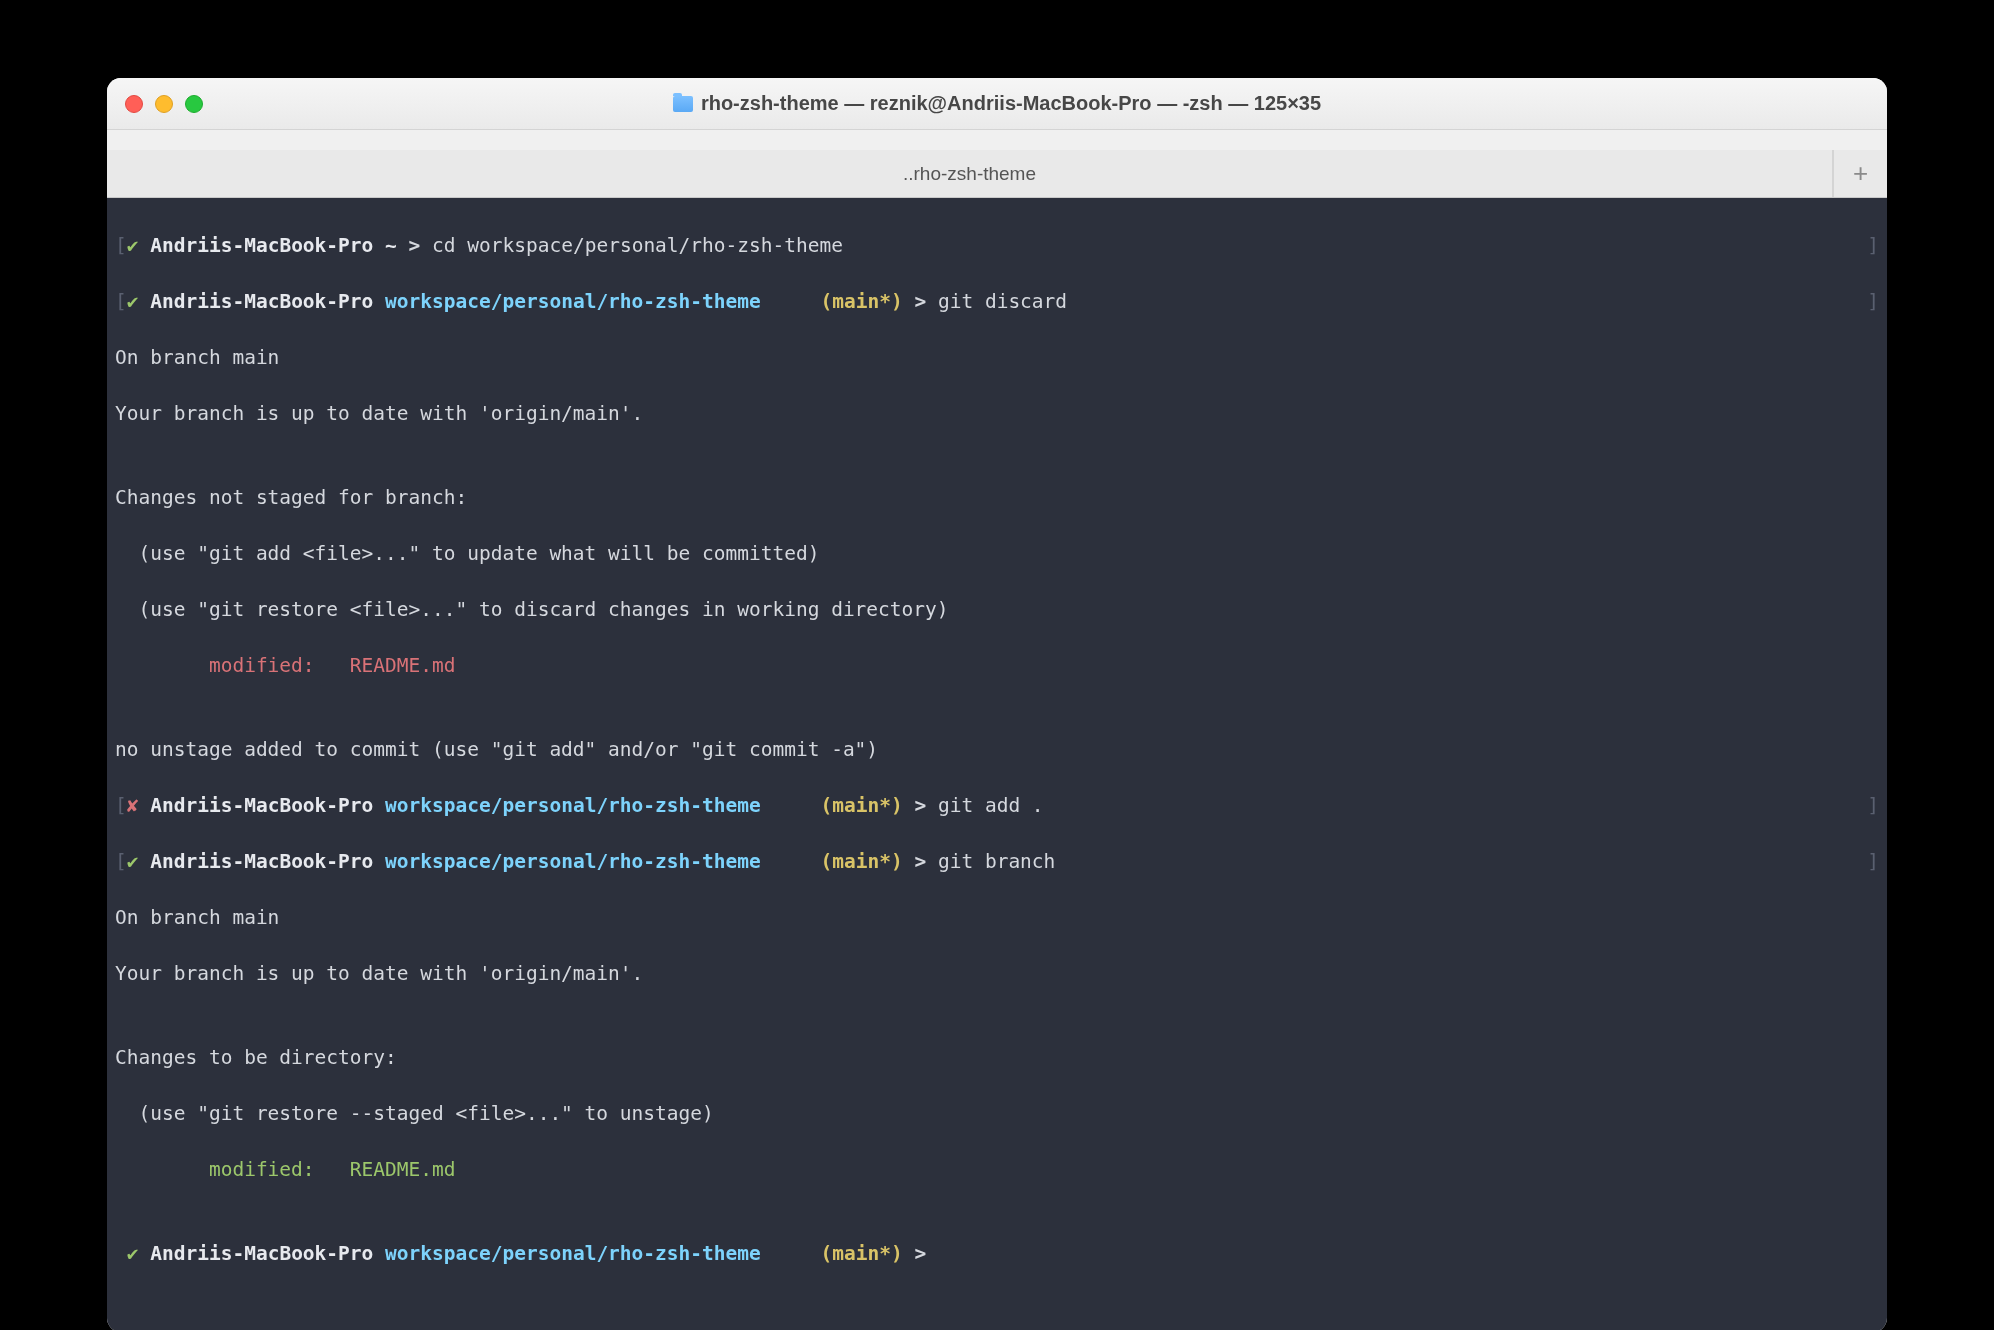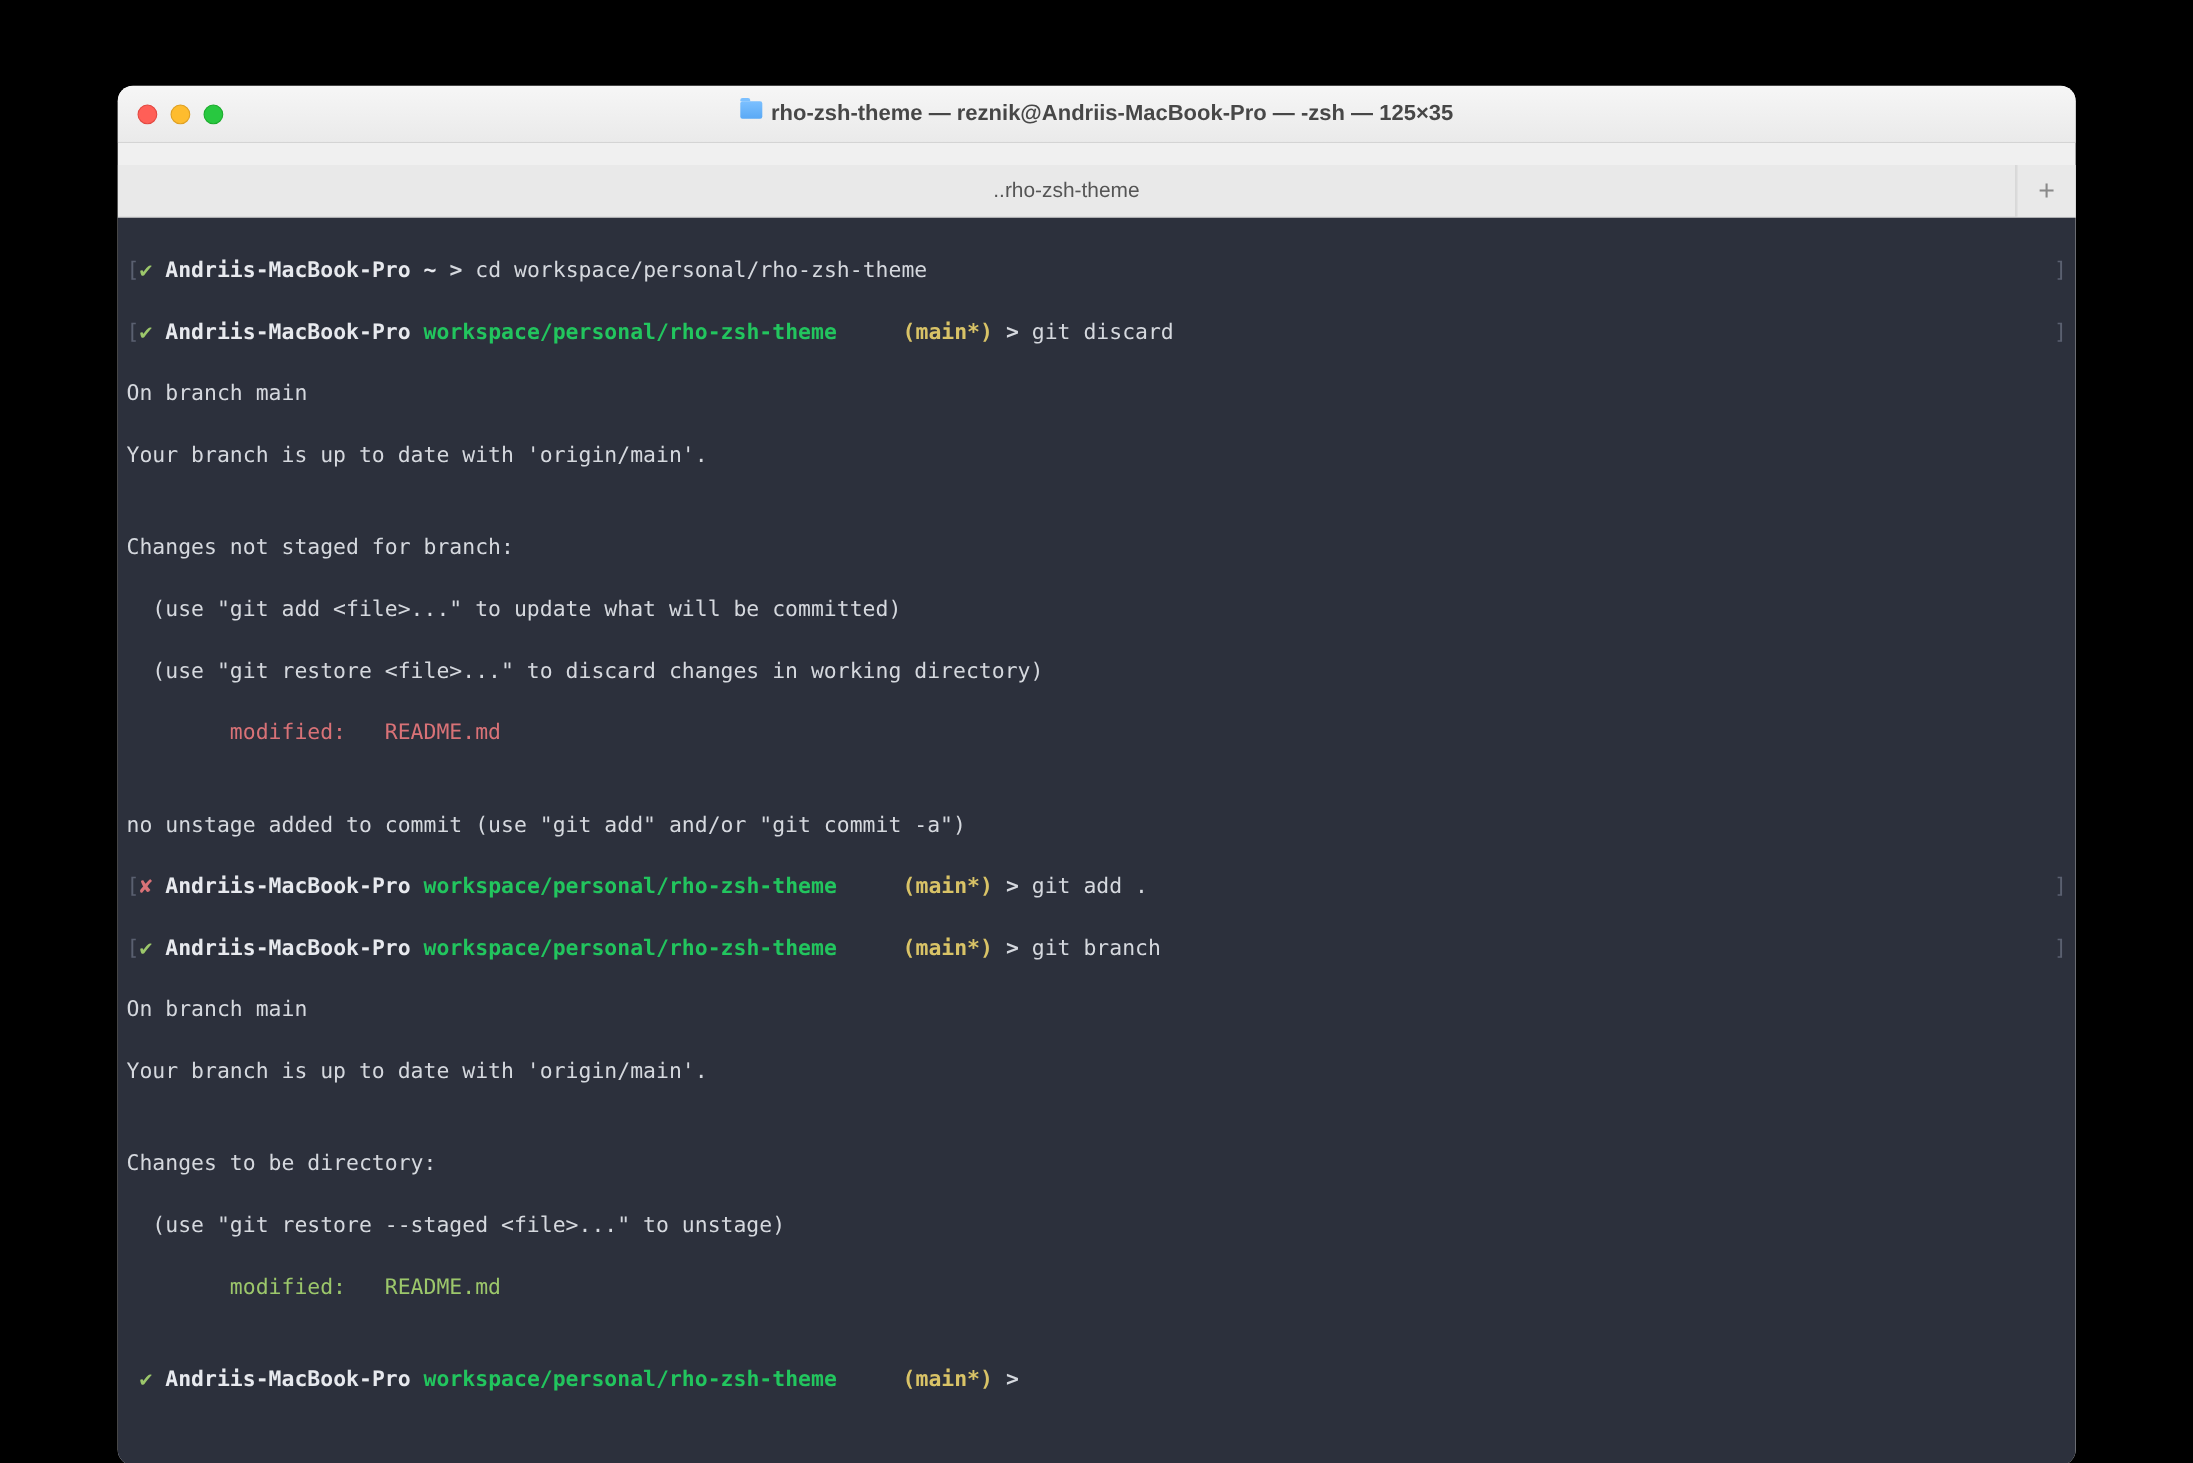--- a/index.html
+++ b/index.html
@@ -43,21 +43,21 @@
   .window-title {
     position: absolute;
     left: 0; right: 0;
     text-align: center;
     font-size: 20px;
     font-weight: 600;
     color: #474747;
     pointer-events: none;
     display: flex;
     justify-content: center;
-    align-items: flex-start;
+    align-items: center;
     gap: 8px;
   }
   .folder-icon {
     width: 20px; height: 16px;
     background: linear-gradient(#7cc0ff,#5aa9f5);
     border-radius: 2px;
     display: inline-block;
     position: relative;
   }
   .folder-icon::before{
@@ -106,21 +106,21 @@
     min-height: 990px;
     white-space: pre;
     position: relative;
   }
   .line { display: flex; }
   .line .left { flex: 0 0 auto; }
   .line .right { margin-left: auto; }
   .faint { color: #5a6070; }
   .host { color: #e7e9ee; font-weight: bold; }
   .home { color: #e7e9ee; font-weight: bold; }
-  .path { color: #22c55e; font-weight: bold; }
+  .path { color: #7dd3fc; font-weight: bold; }
   .branch { color: #d9c367; font-weight: bold; margin-left: 48px; }
   .sep { color: #d5d8de; font-weight: bold; }
   .cmd { color: #d5d8de; }
   .ok { color: #9cc76b; }
   .fail { color: #d97277; }
   .red { color: #d97277; }
   .green { color: #9cc76b; }
 </style>
 </head>
 <body>

